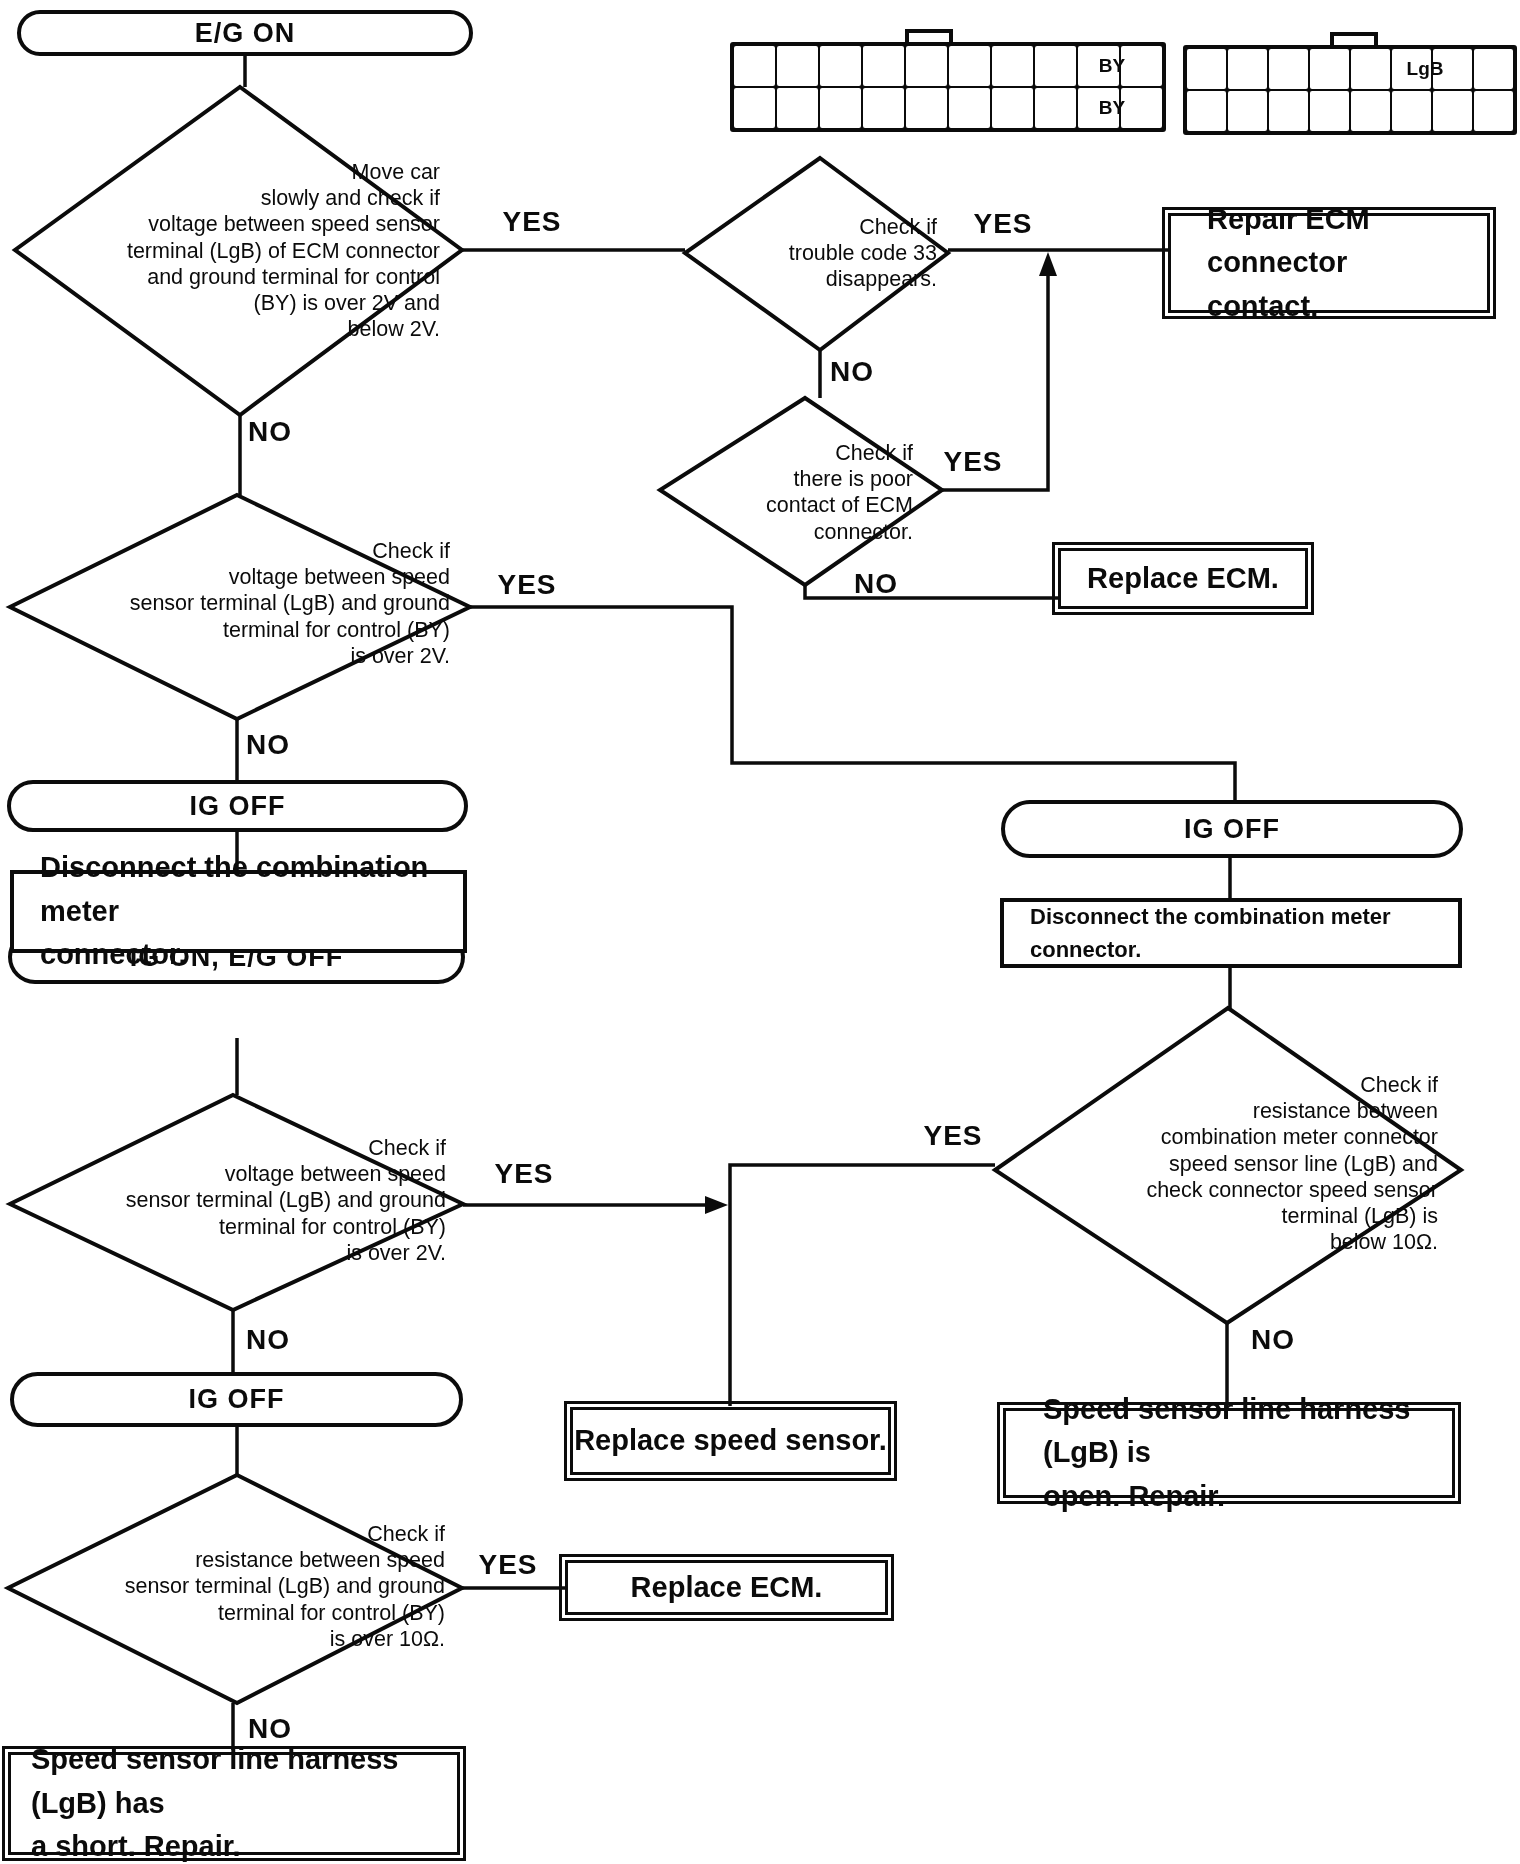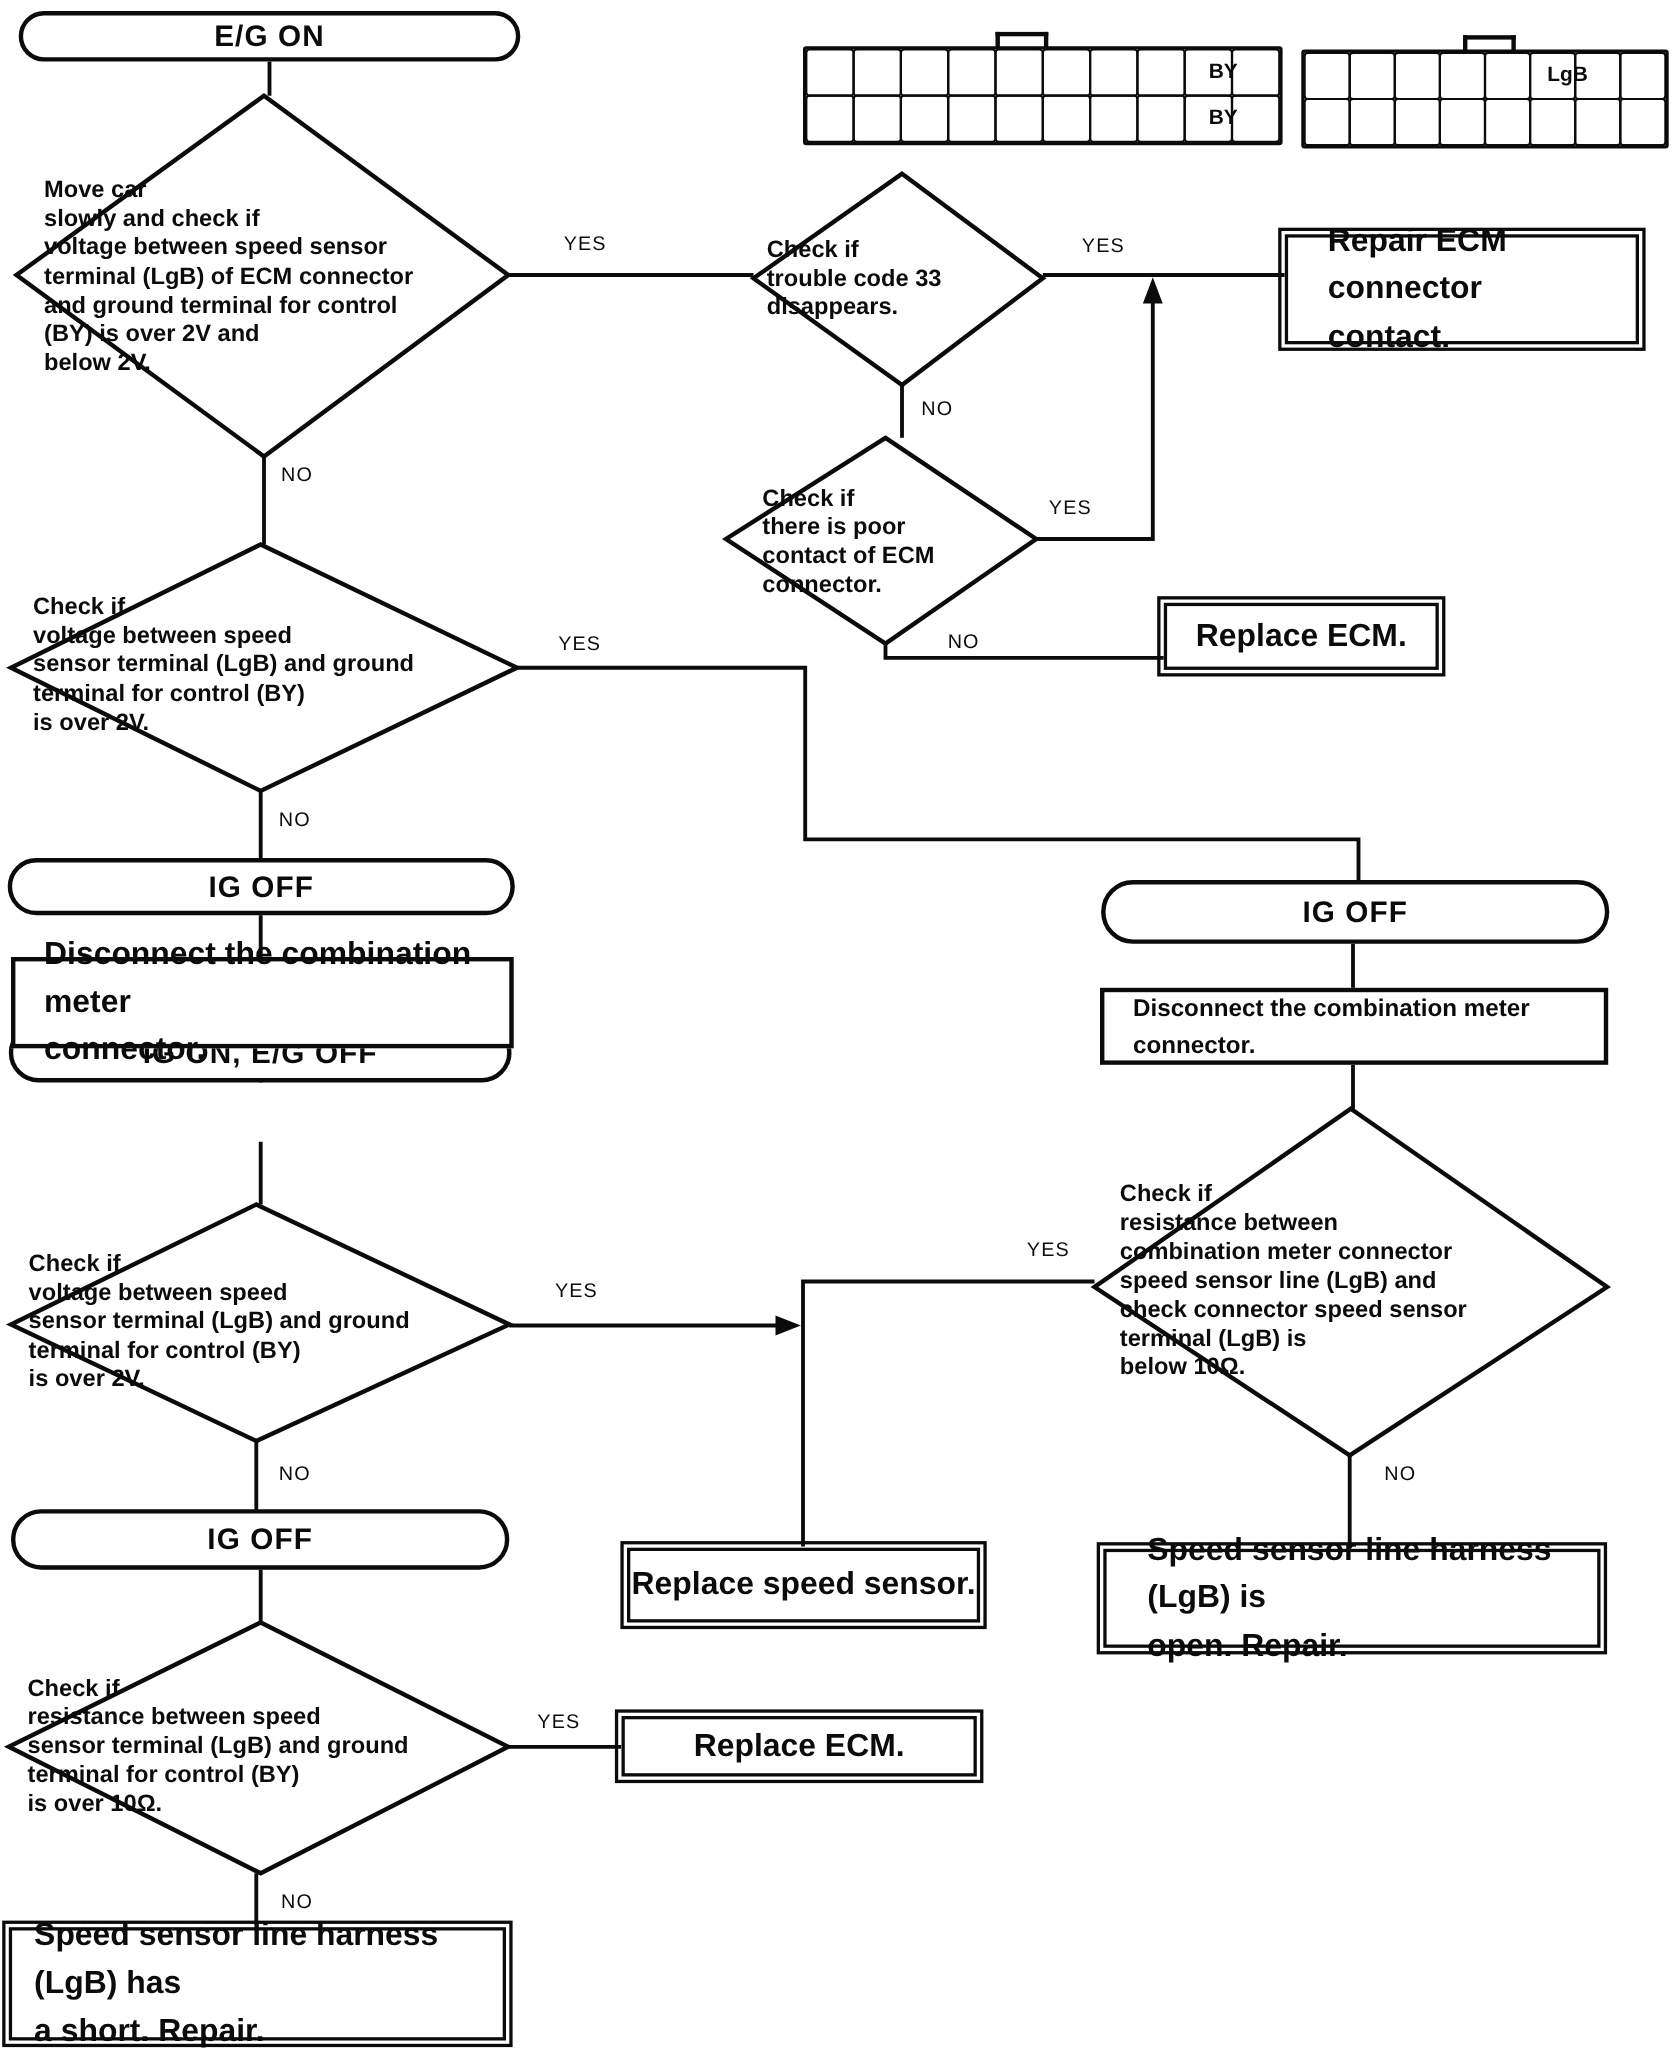--- a/index.html
+++ b/index.html
@@ -6,24 +6,24 @@
   .page{position:relative;width:1520px;height:1864px;background:#fff;overflow:hidden;
         font-family:"Liberation Sans","DejaVu Sans",sans-serif;color:#0b0b0b;}
   .page svg.flow{position:absolute;left:0;top:0;z-index:1;}
   .node{position:absolute;box-sizing:border-box;background:#fff;z-index:2;}
   .terminal{border:4px solid #0b0b0b;border-radius:30px;display:flex;align-items:center;
             justify-content:center;font-weight:700;font-size:27px;letter-spacing:1px;}
   .process{border:4px solid #0b0b0b;display:flex;flex-direction:column;justify-content:center;
            font-weight:700;font-size:29px;line-height:1.5;white-space:pre-line;padding-left:26px;}
   .dbl{border:3px solid #0b0b0b;outline:3px solid #0b0b0b;outline-offset:3px;}
   .action-center{align-items:center;padding-left:0;text-align:center;}
-  .dtext{position:absolute;z-index:3;transform:translate(-50%,-50%);text-align:left;
-         font-weight:700;font-size:21.5px;line-height:1.22;white-space:pre-line;}
-  .flowlabel{position:absolute;z-index:3;transform:translate(-50%,-50%);font-weight:400;
-             font-size:18px;letter-spacing:1px;}
+  .dtext{position:absolute;z-index:3;transform:translate(-50%,-50%);text-align:right;
+         font-weight:400;font-size:21.5px;line-height:1.22;white-space:pre-line;}
+  .flowlabel{position:absolute;z-index:3;transform:translate(-50%,-50%);font-weight:700;
+             font-size:28px;letter-spacing:1px;}
   .connector{position:absolute;z-index:2;background:#fff;border:3px solid #0b0b0b;
              display:grid;border-radius:3px;}
   .connector .cell{border:2px solid #0b0b0b;border-radius:4px;display:flex;align-items:center;
                    justify-content:center;font-weight:700;font-size:19px;margin:-1px;padding-left:27px;}
   .tab{position:absolute;z-index:1;box-sizing:border-box;border:4px solid #0b0b0b;
        border-bottom:none;background:#fff;width:48px;height:17px;}
 </style>
 </head>
 <body>
 

